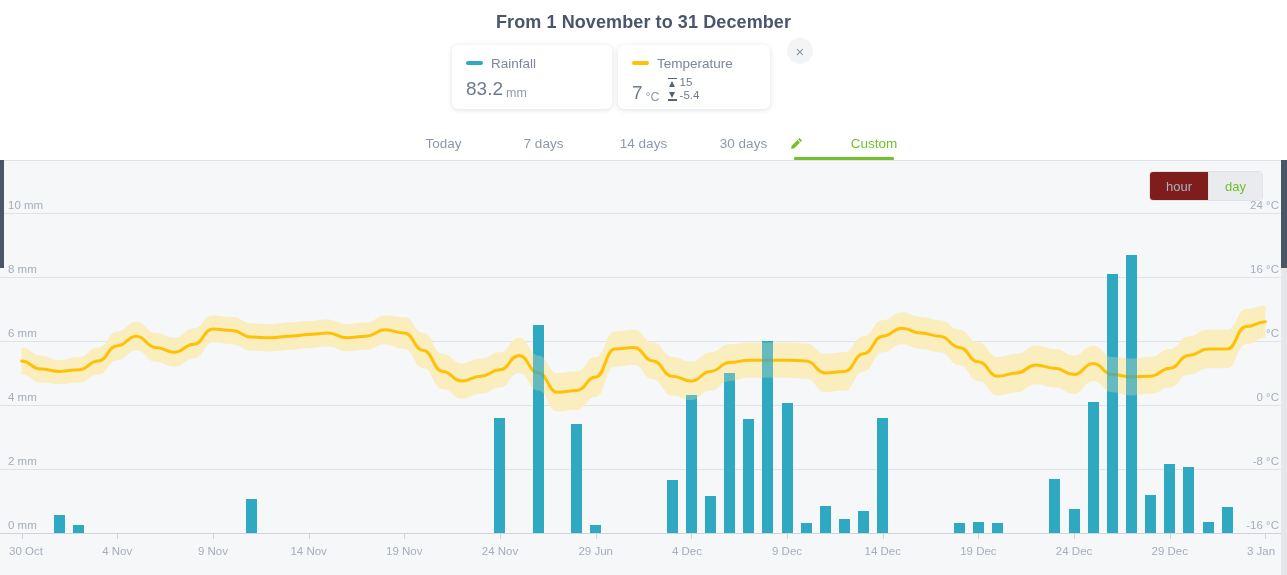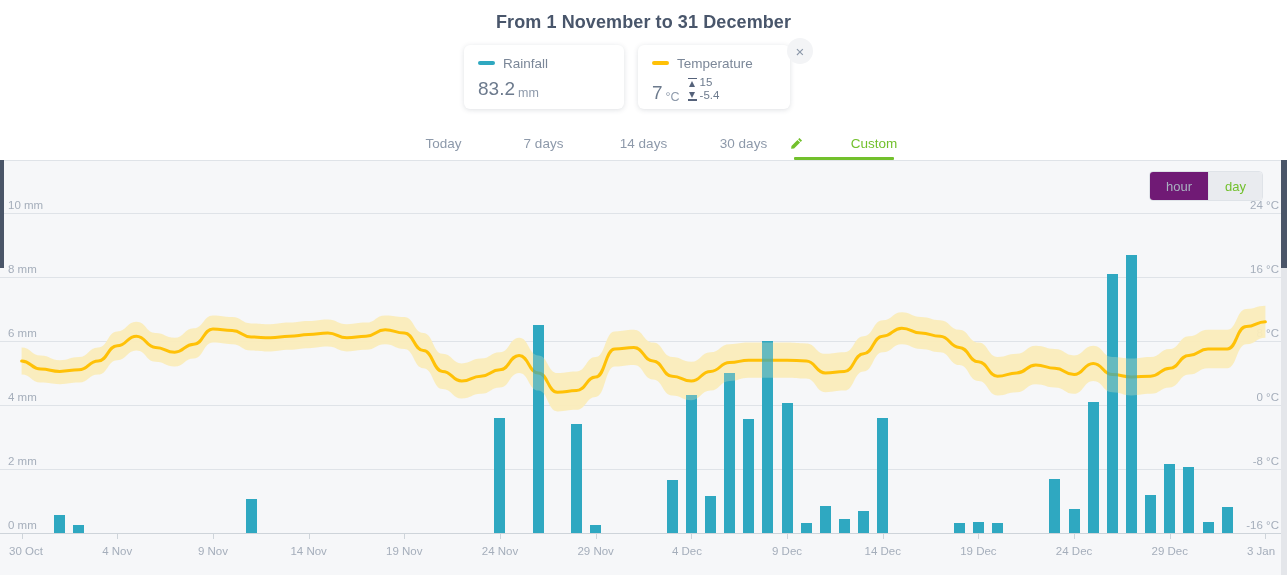--- a/index.html
+++ b/index.html
@@ -26,23 +26,23 @@
     left: 0; top: 12px; width: 1287px;
     text-align: center;
     font-size: 18px; font-weight: bold;
     color: #49566b;
     letter-spacing: 0.1px;
   }
 
   
   .cards {
     position: absolute;
-    left: 464px; top: 45px;
+    left: 452px; top: 45px;
     display: flex;
-    gap: 14px;
+    gap: 6px;
   }
   .card {
     background: #ffffff;
     border-radius: 6px;
     box-shadow: 0 1px 5px rgba(60,70,90,0.17);
     padding: 10px 14px 11px 14px;
     box-sizing: border-box;
     height: 64px;
   }
   .card-rain { width: 160px; }
@@ -178,21 +178,21 @@
     overflow: hidden;
     background: #ffffff;
     height: 28px;
   }
   .toggle-btn {
     font-size: 13px;
     padding: 0 16px;
     display: flex; align-items: center;
     color: #a8b2c0;
     cursor: pointer;
-    background: #701a75;
+    background: #7f1d1d;
   }
   .toggle-btn.active {
     background: #e9ebef;
     color: #72c02c;
   }
   .toggle-btn + .toggle-btn { border-left: 1px solid #dfe3e8; }
 
   .plot {
     position: absolute;
     left: 0; top: 0;
@@ -433,21 +433,21 @@
         <div class="xlabel" style="left: 117.25px;">4 Nov</div>
         <div class="xtick" style="left: 212.932px;"></div>
         <div class="xlabel" style="left: 212.932px;">9 Nov</div>
         <div class="xtick" style="left: 308.614px;"></div>
         <div class="xlabel" style="left: 308.614px;">14 Nov</div>
         <div class="xtick" style="left: 404.295px;"></div>
         <div class="xlabel" style="left: 404.295px;">19 Nov</div>
         <div class="xtick" style="left: 499.977px;"></div>
         <div class="xlabel" style="left: 499.977px;">24 Nov</div>
         <div class="xtick" style="left: 595.659px;"></div>
-        <div class="xlabel" style="left: 595.659px;">29 Nov</div>
+        <div class="xlabel" style="left: 595.659px;">29 Jun</div>
         <div class="xtick" style="left: 691.341px;"></div>
         <div class="xlabel" style="left: 687px;">4 Dec</div>
         <div class="xtick" style="left: 787.023px;"></div>
         <div class="xlabel" style="left: 787.023px;">9 Dec</div>
         <div class="xtick" style="left: 882.705px;"></div>
         <div class="xlabel" style="left: 882.705px;">14 Dec</div>
         <div class="xtick" style="left: 978.386px;"></div>
         <div class="xlabel" style="left: 978.386px;">19 Dec</div>
         <div class="xtick" style="left: 1074.07px;"></div>
         <div class="xlabel" style="left: 1074.07px;">24 Dec</div>

